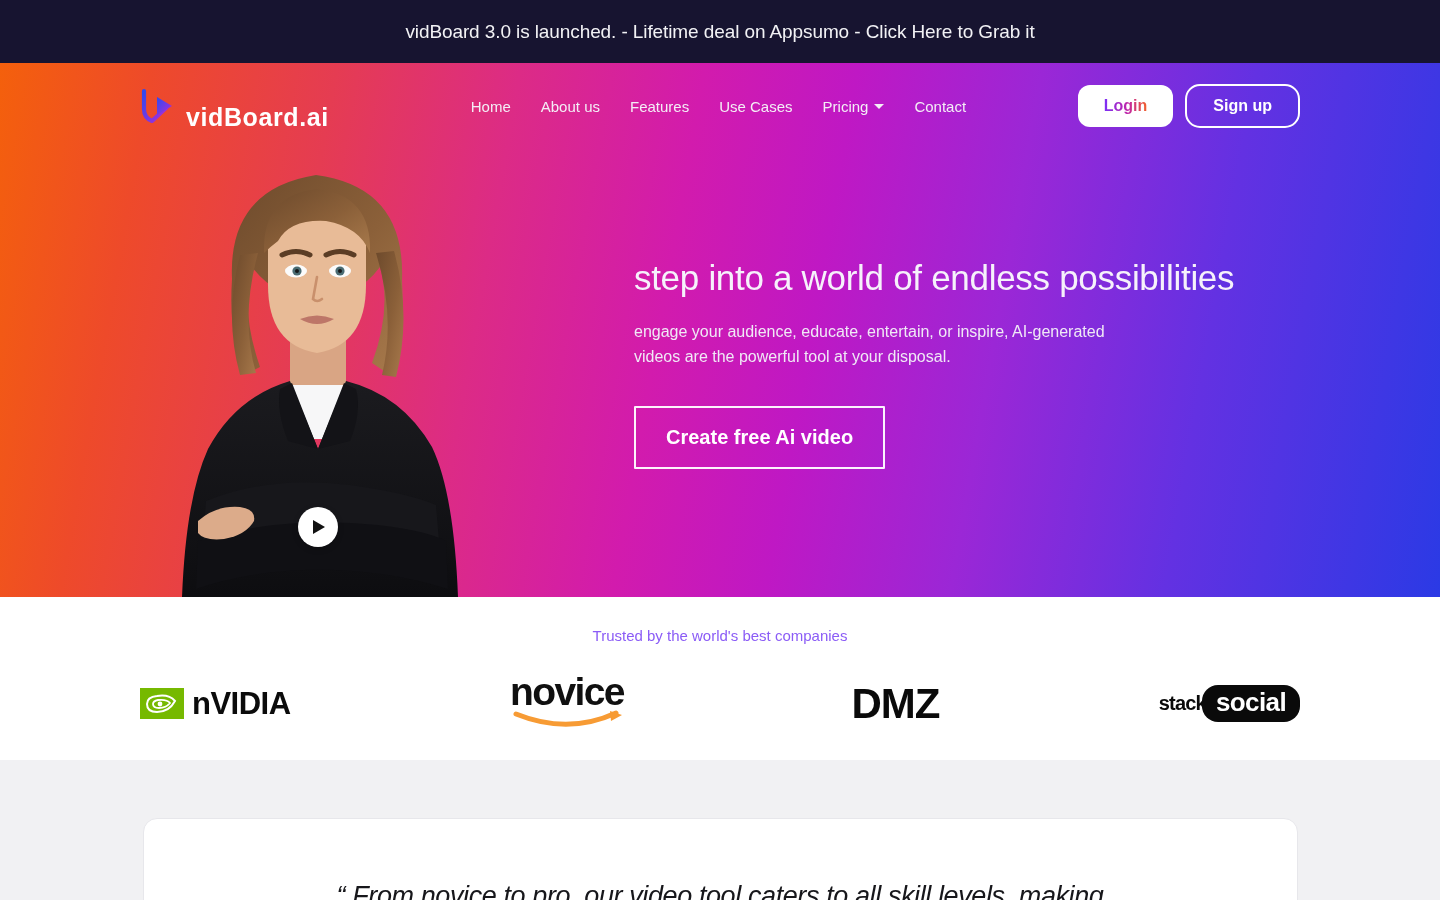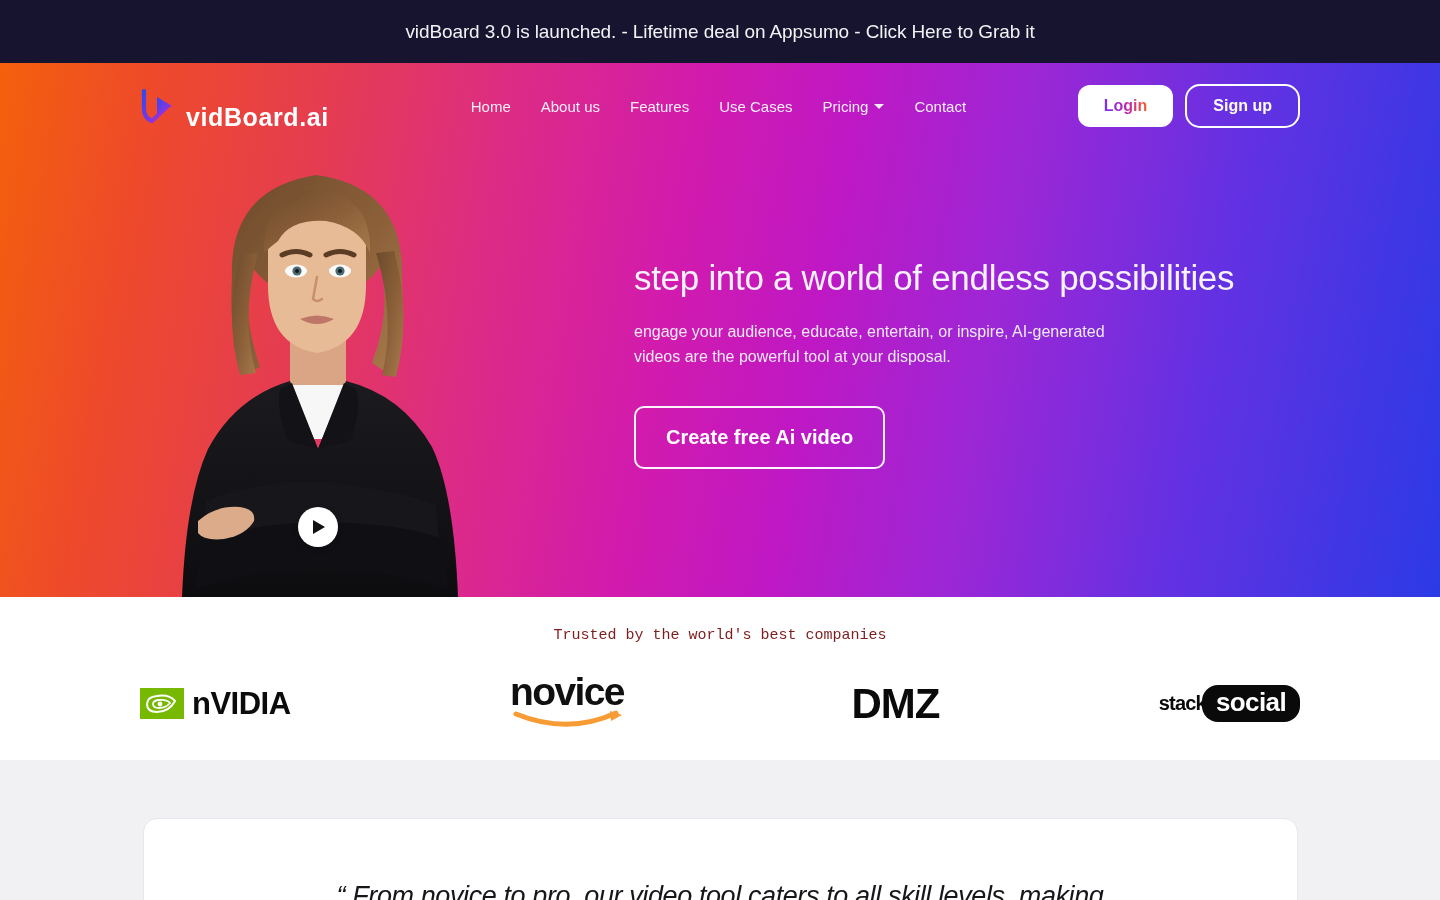--- a/index.html
+++ b/index.html
@@ -155,34 +155,34 @@
     margin-top:2px; white-space:nowrap;
   }
   .hero-sub {
     color:#f0e9f6; font-size:16px; line-height:1.55;
     margin-top:22px; max-width:510px;
   }
   .cta-btn {
     margin-top:36px;
     background:transparent;
     border:2px solid rgba(255,255,255,.95);
-    border-radius:10px;
+    border-radius:1px;
     color:#ffffff; font-size:20px; font-weight:bold;
     padding:18px 30px; cursor:pointer;
   }
 
   
   .trusted {
     width:100%; height:163px;
     background:#ffffff;
     box-shadow:0 1px 0 #e6e6ea;
     padding-top:30px;
   }
   .trusted-title {
-    text-align:center; color:#7f1d1d; font-size:15px;font-family:Liberation Mono, monospace;
+    text-align:center; color:#8b5cf6; font-size:15px;
   }
   .logo-row {
     margin-top:28px;
     display:flex; align-items:center; justify-content:space-between;
     padding:0 140px;
   }
   .logo-cell { display:flex; align-items:center; justify-content:center; }
 
   .nvidia { display:flex; align-items:center; gap:8px; }
   .nvidia-mark {

